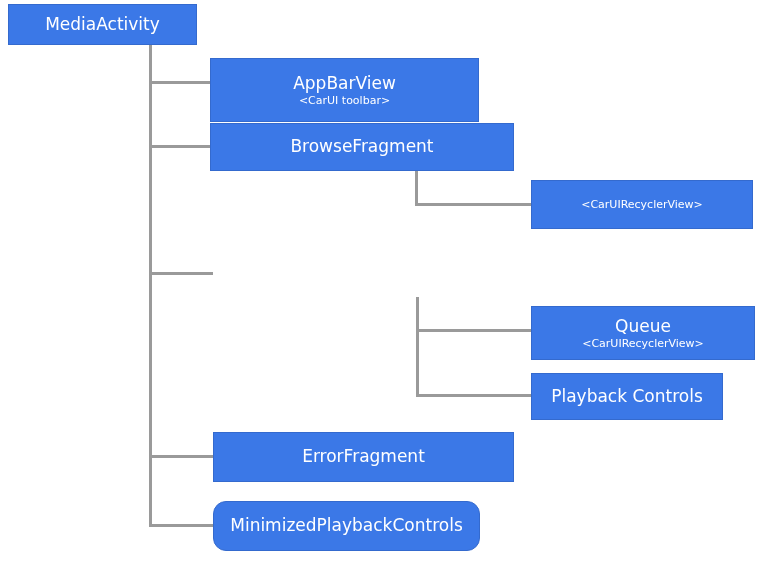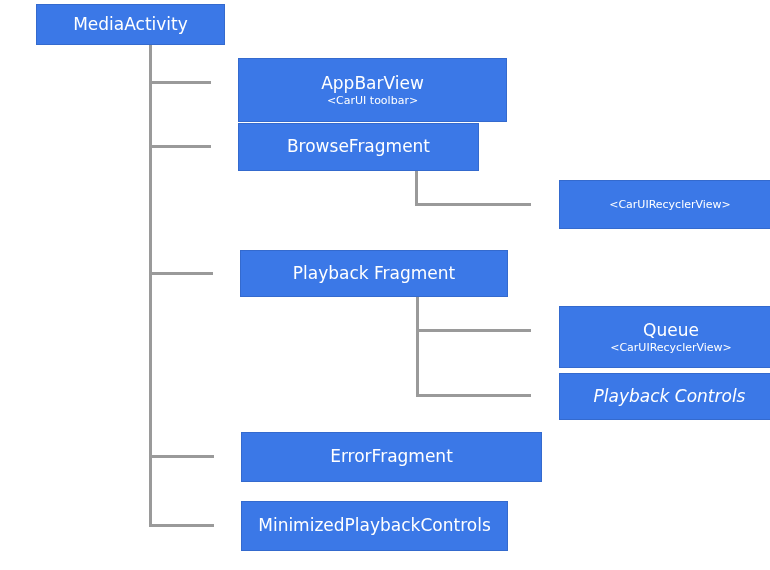--- a/index.html
+++ b/index.html
@@ -20,21 +20,20 @@
     position: absolute;
     background: var(--node-fill, #3b78e7);
     border: 1px solid var(--node-border, #346ace);
     box-sizing: border-box;
     color: var(--node-text, #ffffff);
     display: flex;
     flex-direction: column;
     align-items: center;
     justify-content: center;
     text-align: center;
-    margin-left: 28px;
   }
   .node .label {
     font-size: 17px;
     line-height: 1.25;
     white-space: nowrap;
   }
   .node .sublabel {
     font-size: 11px;
     line-height: 1.25;
     white-space: nowrap;
@@ -65,42 +64,39 @@
 
   <div class="node" style="left:8px; top:4px; width:189px; height:41px;">
     <span class="label">MediaActivity</span>
   </div>
 
   <div class="node" style="left:210px; top:58px; width:269px; height:64px;">
     <span class="label">AppBarView</span>
     <span class="sublabel">&lt;CarUI toolbar&gt;</span>
   </div>
 
-  <div class="node" style="left:210px; top:123px; width:241px; height:48px;">
+  <div class="node" style="left:210px; top:123px; width:304px; height:48px;">
     <span class="label">BrowseFragment</span>
   </div>
 
   <div class="node" style="left:531px; top:180px; width:222px; height:49px;">
     <span class="sublabel">&lt;CarUIRecyclerView&gt;</span>
   </div>
 
-  <div class="node" style="left:212px; top:250px; width:268px; height:47px;">
-    <span class="label">Playback Fragment</span>
-  </div>
 
-  <div class="node" style="left:531px; top:306px; width:224px; height:62px;">
+  <div class="node" style="left:531px; top:306px; width:224px; height:54px;">
     <span class="label">Queue</span>
     <span class="sublabel">&lt;CarUIRecyclerView&gt;</span>
   </div>
 
-  <div class="node" style="left:531px; top:373px; width:221px; height:47px;font-style:italic;">
+  <div class="node" style="left:531px; top:373px; width:192px; height:47px;">
     <span class="label">Playback Controls</span>
   </div>
 
   <div class="node" style="left:213px; top:432px; width:301px; height:50px;text-align:center;">
     <span class="label">ErrorFragment</span>
   </div>
 
-  <div class="node" style="left:213px; top:501px; width:267px; height:50px;">
+  <div class="node" style="left:213px; top:501px; width:267px; height:50px;border-radius:13px;">
     <span class="label">MinimizedPlaybackControls</span>
   </div>
 
 </div>
 
 </body></html>

